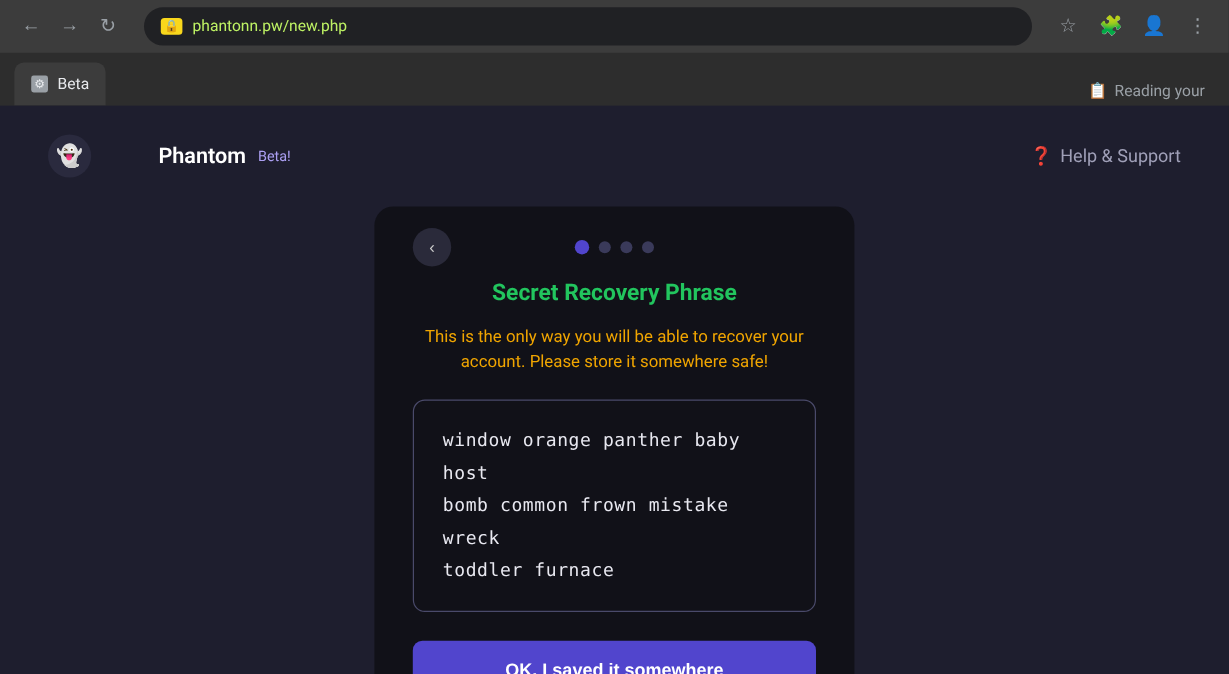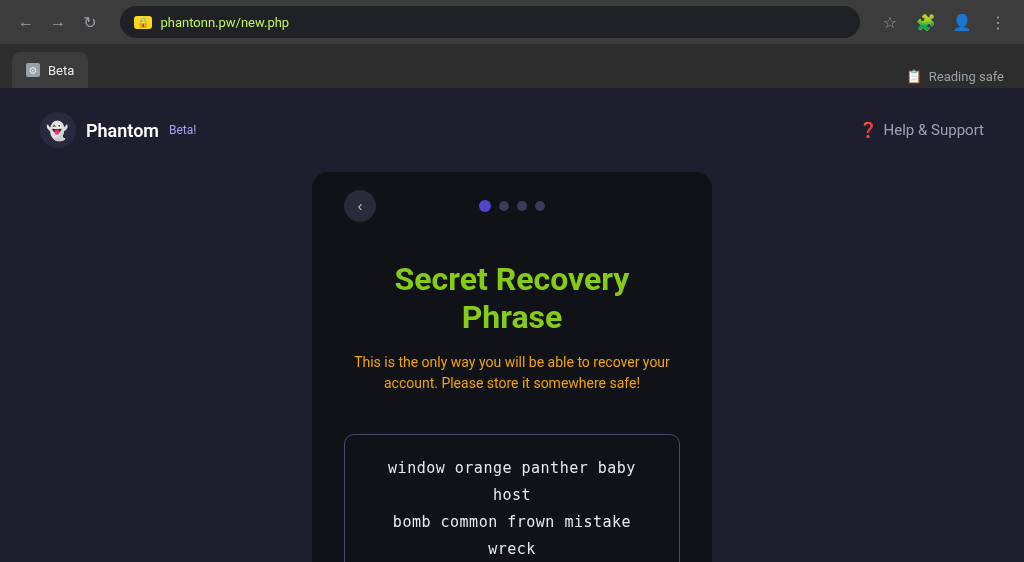--- a/index.html
+++ b/index.html
@@ -165,20 +165,21 @@
       display: flex;
       align-items: center;
       justify-content: center;
       font-size: 18px;
     }
 
     .logo-text {
       font-size: 18px;
       font-weight: 600;
       color: #fff;
+      margin-left: 46px;
     }
 
     .logo-badge {
       font-size: 12px;
       color: #ab9ff2;
       font-weight: 400;
     }
 
     .help-support {
       display: flex;
@@ -239,52 +240,50 @@
       background: #3a3a5a;
     }
 
     .dot.active {
       background: #5145cd;
       width: 12px;
       height: 12px;
     }
 
     .card-title {
-      color: #84cc16;
-      font-size: 32px;
+      color: #22c55e;
+      font-size: 19px;
       font-weight: 700;
       text-align: center;
       margin-bottom: 16px;
-      margin-top: 28px;
     }
 
     .card-subtitle {
       color: #f0a500;
       font-size: 14px;
       text-align: center;
       line-height: 1.5;
-      margin-bottom: 40px;
+      margin-bottom: 20px;
     }
 
     .phrase-box {
       width: 100%;
       border: 1.5px solid #4a4a6a;
       border-radius: 10px;
       padding: 20px 24px;
       margin-bottom: 24px;
       background: transparent;
     }
 
     .phrase-text {
       color: #e8e8f0;
       font-size: 15px;
       line-height: 1.8;
       font-family: monospace;
       letter-spacing: 0.5px;
-      text-align: center;
     }
 
     .ok-btn {
       width: 100%;
       background: #5145cd;
       color: #fff;
       border: none;
       border-radius: 8px;
       padding: 16px;
       font-size: 15px;
@@ -332,21 +331,21 @@
     </div>
   </div>
 
   <div class="browser-tab-bar">
     <div class="tab-item">
       <div class="tab-favicon">⚙</div>
       <span>Beta</span>
     </div>
     <div class="reading-list-btn">
       <span>📋</span>
-      <span>Reading safe</span>
+      <span>Reading your</span>
     </div>
   </div>
 </div>
 
 <div class="page-content">
 
   <div class="app-header">
     <div class="app-logo">
       <div class="logo-icon">
         <span>👻</span>

